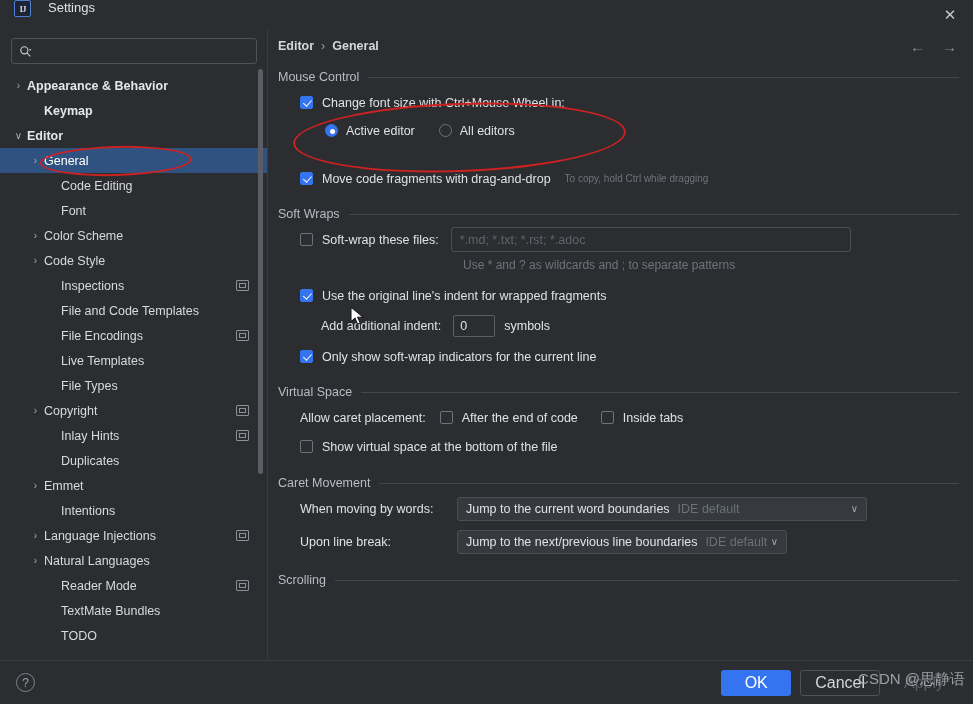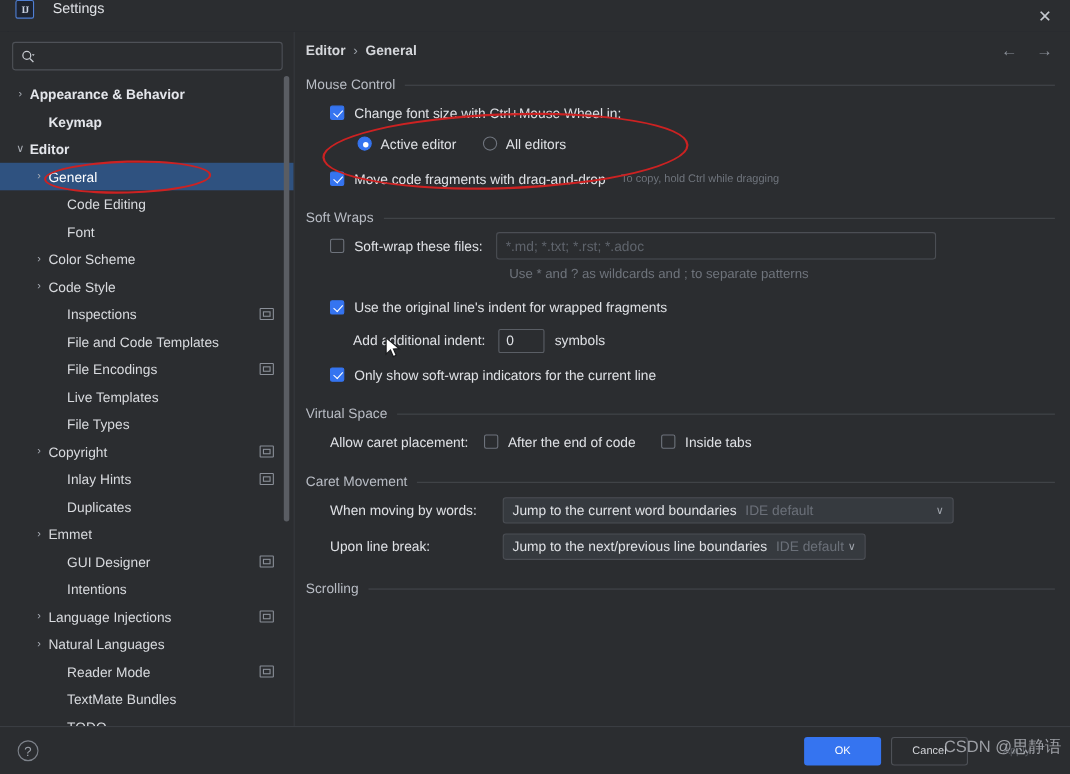--- a/index.html
+++ b/index.html
@@ -314,21 +314,21 @@
     cursor: pointer;
   }
   #footer-spacer { flex: 1; }
   .btn {
     min-width: 70px;
     height: 26px;
     border-radius: 3px;
     display: flex;
     align-items: center;
     justify-content: center;
-    font-size: 10px;
+    font-size: 16px;
     margin-left: 9px;
     cursor: pointer;
     padding: 0 14px;
   }
   .btn.primary { background: #3574f0; color: #ffffff; }
   .btn.normal  { background: #2b2d30; color: #d4d6da; border: 1px solid #4e5157; }
   .btn.disabled { background: transparent; color: #5a5e65; }
 
   
   #ellipse-main, #ellipse-side {
@@ -456,25 +456,20 @@
         <div class="tree-row lvl2">
           <span class="arrow none">›</span>
           <span class="tree-label">Duplicates</span>
         </div>
         <div class="tree-row lvl1">
           <span class="arrow">›</span>
           <span class="tree-label">Emmet</span>
         </div>
         <div class="tree-row lvl2">
           <span class="arrow none">›</span>
-          <span class="tree-label">GUI Designer</span>
-          <span class="badge"></span>
-        </div>
-        <div class="tree-row lvl2">
-          <span class="arrow none">›</span>
           <span class="tree-label">Intentions</span>
         </div>
         <div class="tree-row lvl1">
           <span class="arrow">›</span>
           <span class="tree-label">Language Injections</span>
           <span class="badge"></span>
         </div>
         <div class="tree-row lvl1">
           <span class="arrow">›</span>
           <span class="tree-label">Natural Languages</span>
@@ -520,21 +515,21 @@
         <span class="lbl">Change font size with Ctrl+Mouse Wheel in:</span>
       </div>
 
       <div class="row indent2">
         <span class="radio on"></span>
         <span class="lbl">Active editor</span>
         <span class="radio off" style="margin-left:24px"></span>
         <span class="lbl">All editors</span>
       </div>
 
-      <div class="row indent1" style="margin-top:7px">
+      <div class="row indent1" style="margin-top:23px">
         <span class="cb on"></span>
         <span class="lbl">Move code fragments with drag-and-drop</span>
         <span class="hint">To copy, hold Ctrl while dragging</span>
       </div>
     </div>
 
     <div class="section" style="margin-top:16px">
       <div class="section-head">
         <span>Soft Wraps</span>
         <span class="rule"></span>
@@ -574,20 +569,24 @@
       </div>
 
       <div class="row indent1" style="margin-top:5px">
         <span class="fieldlabel" style="margin-right:14px">Allow caret placement:</span>
         <span class="cb off"></span>
         <span class="lbl">After the end of code</span>
         <span class="cb off" style="margin-left:23px"></span>
         <span class="lbl">Inside tabs</span>
       </div>
 
+      <div class="row indent1" style="margin-top:4px">
+        <span class="cb off"></span>
+        <span class="lbl">Show virtual space at the bottom of the file</span>
+      </div>
     </div>
 
     <div class="section" style="margin-top:17px">
       <div class="section-head">
         <span>Caret Movement</span>
         <span class="rule"></span>
       </div>
 
       <div class="row indent1" style="margin-top:6px">
         <span class="fieldlabel" style="width:157px">When moving by words:</span>

